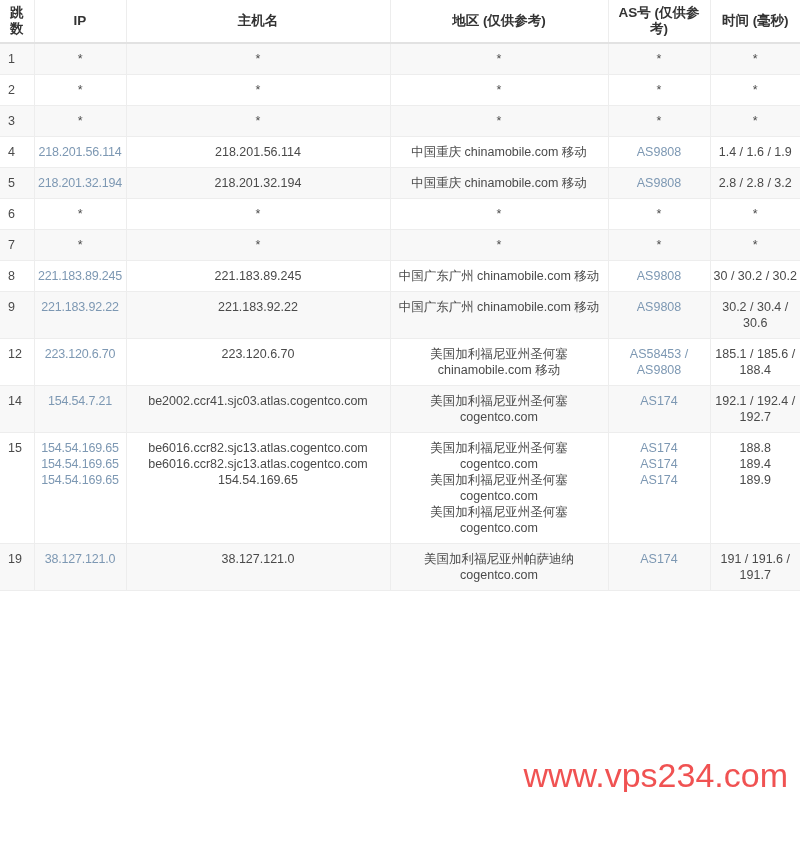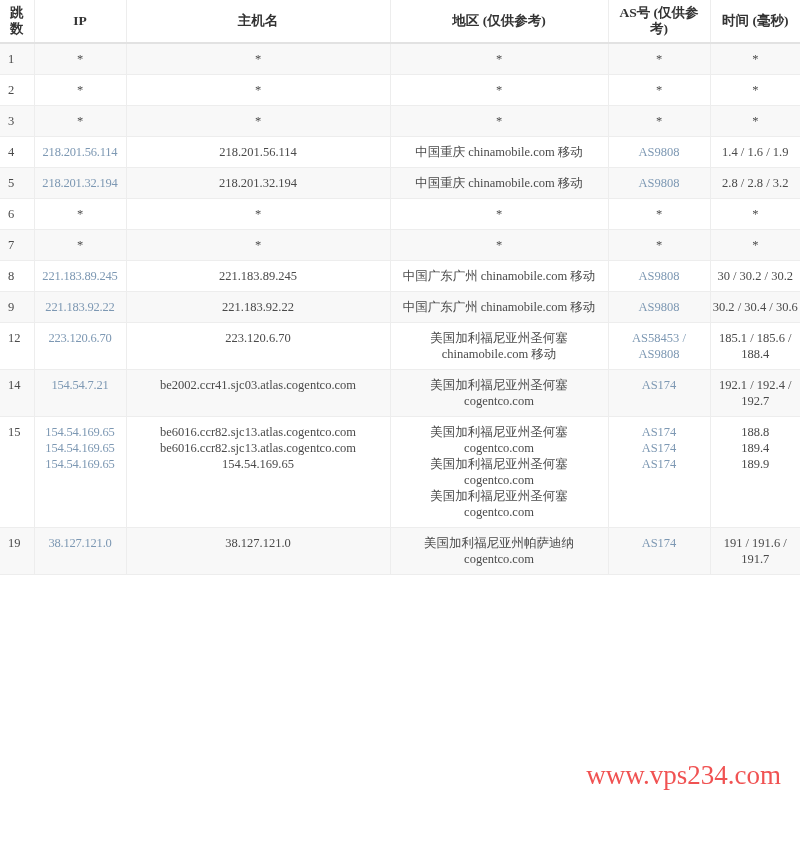--- a/index.html
+++ b/index.html
@@ -1,21 +1,21 @@
 <!DOCTYPE html>
 <html><head>
 <meta charset="utf-8">
 <style>
   * { box-sizing: border-box; }
   html, body { margin: 0; padding: 0; }
   .page {
     width: 800px; height: 792px;
     position: relative; overflow: hidden;
     background: #ffffff;
-    font-family: Liberation Serif, serif;
+    font-family: Liberation Sans, sans-serif;
   }
   table.trace {
     width: 800px;
     border-collapse: collapse;
     table-layout: fixed;
     font-size: 12.5px;
     color: #4a4a4a;
   }
   thead th {
     font-size: 13.5px;
@@ -43,23 +43,23 @@
   tbody tr:nth-child(odd) { background: #f8f8f8; }
   td.c-hop { text-align: left; padding-left: 8px; padding-right: 2px; }
   td.c-ip { padding-left: 2px; padding-right: 2px; letter-spacing: -0.2px; }
   td.c-ip .entry { white-space: nowrap; }
   td.c-time { padding-left: 2px; padding-right: 2px; }
   td.c-asn { padding-left: 4px; padding-right: 4px; }
   .entry { display: block; }
   .lnk { color: #7d98b3; cursor: pointer; }
   .watermark {
     position: absolute;
-    right: 19px;
+    right: 12px;
     bottom: 3px;
-    font-size: 27px;
+    font-size: 34px;
     line-height: 27px;
     color: rgba(238, 58, 58, 0.88);
     white-space: nowrap;
     pointer-events: none;
   }
 </style>
 </head>
 <body>
 
 <div class="page">

